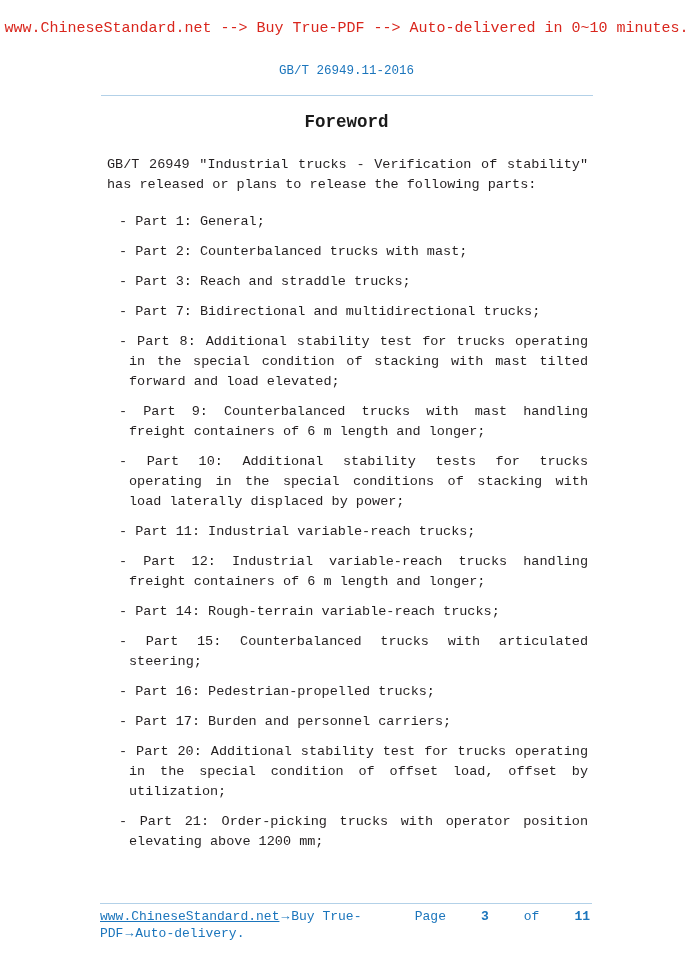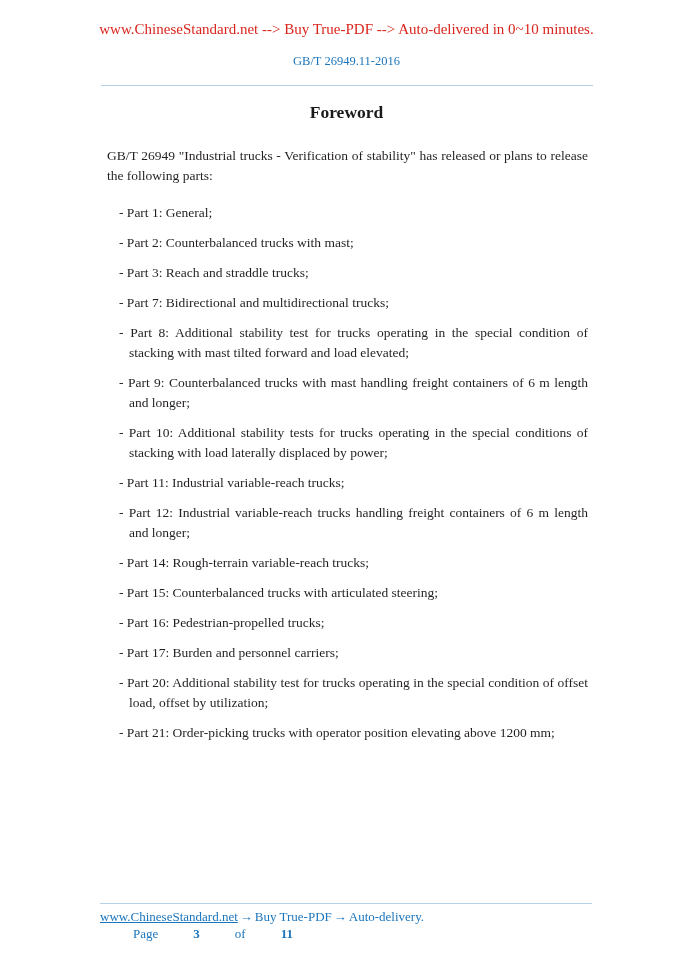--- a/index.html
+++ b/index.html
@@ -6,33 +6,33 @@
     margin: 0;
     padding: 0;
     background: #ffffff;
   }
   .page {
     position: relative;
     width: 693px;
     height: 980px;
     margin: 0 auto;
     background: #ffffff;
-    font-family: Liberation Serif, serif;
+    font-family: Liberation Mono, monospace;
     color: #231f20;
     overflow: hidden;
   }
   .banner {
     padding-top: 18px;
     text-align: center;
     color: var(--banner-red, #d9261d);
     font-size: 15px;
     line-height: 22px;
   }
   .std-code {
-    margin-top: 14px;
+    margin-top: 24px;
     text-align: center;
     color: var(--accent-blue, #1b75bc);
     font-size: 12.5px;
     line-height: 15px;
   }
   .header-rule {
     width: 492px;
     margin: 16px auto 0 auto;
     border: none;
     border-top: 1px solid var(--divider-blue, #b3d1e8);
@@ -65,21 +65,20 @@
     top: 903px;
     width: 492px;
     border-top: 1px solid var(--divider-blue, #b3d1e8);
     padding-top: 4px;
     display: flex;
     justify-content: space-between;
     align-items: baseline;
     color: var(--accent-blue, #1b75bc);
     font-size: 13px;
     line-height: 17px;
-    flex-direction: column;
   }
   .footer a {
     color: var(--accent-blue, #1b75bc);
     text-decoration: underline;
     cursor: pointer;
   }
   .footer .sep { padding: 0 2px; }
   .page-indicator span { padding: 0 2px; margin-left: 31px; }
   .page-indicator .num { font-weight: bold; }
 </style>

